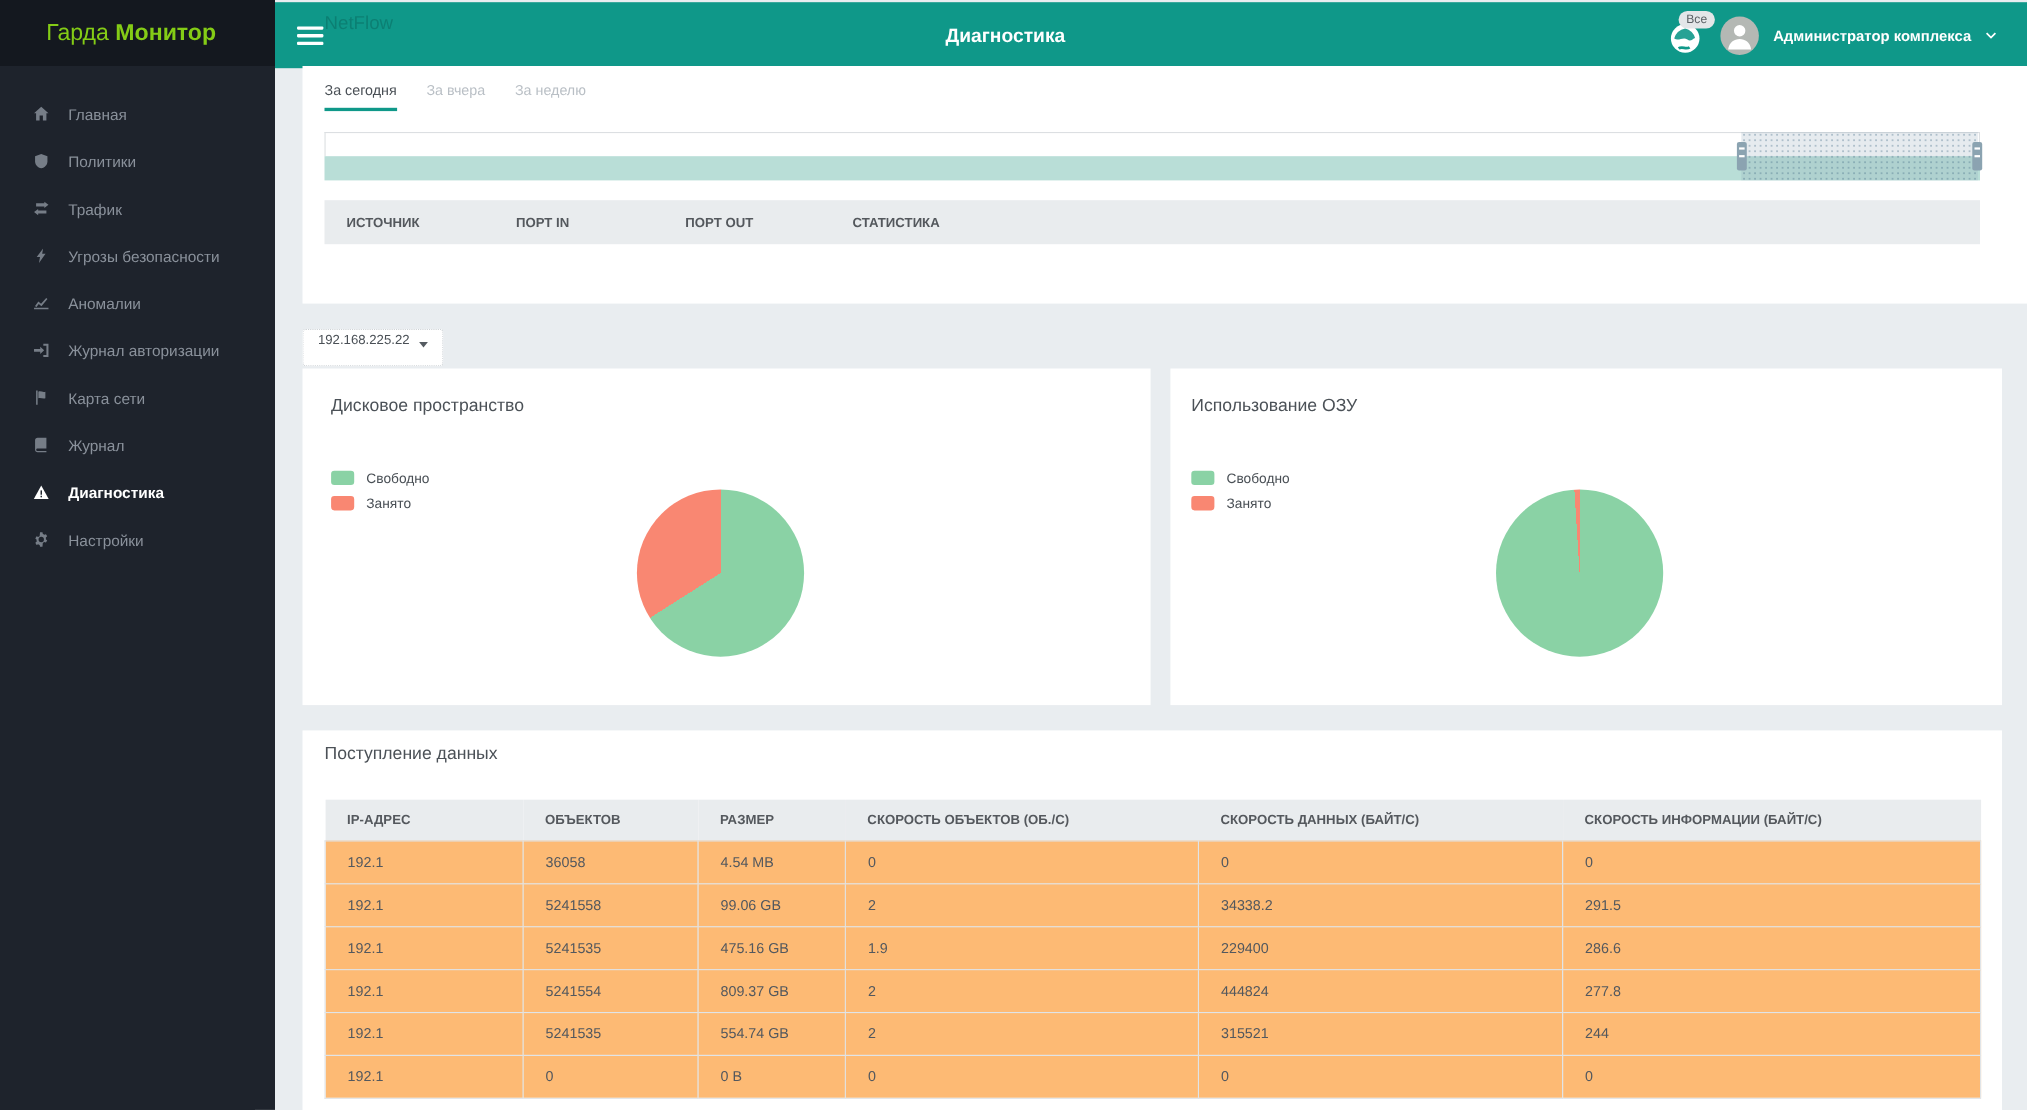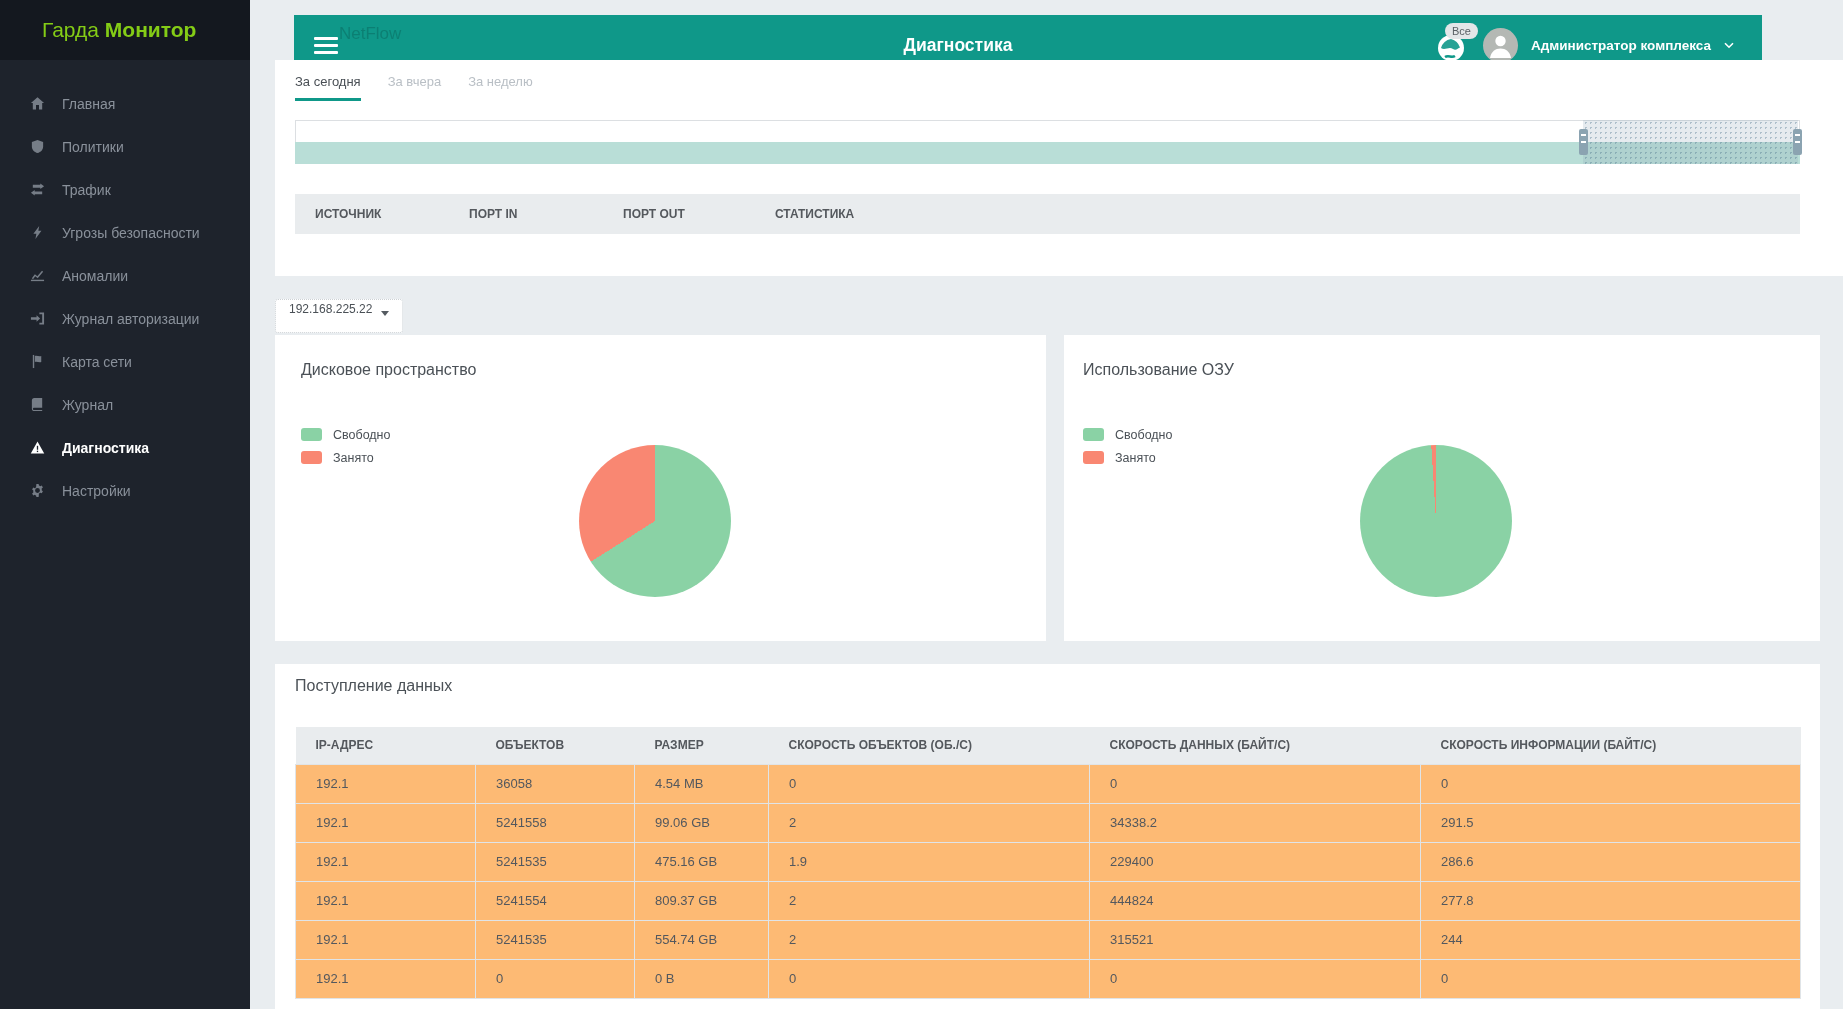--- a/index.html
+++ b/index.html
@@ -15,21 +15,21 @@
   .logo { height:60px; background:#14181f; color:#84cc16; font-size:21px; line-height:60px; padding-left:42px; white-space:nowrap; }
   .logo b { font-weight:700; }
   .nav { list-style:none; padding-top:22px; }
   .nav li { height:43px; display:flex; align-items:center; color:#8a919b; font-size:14px; cursor:pointer; }
   .nav li .nico { width:20px; height:16px; margin-left:27px; display:flex; align-items:center; justify-content:center; color:#767d87; flex:none; }
   .nav li .nico svg { width:15px; height:15px; fill:currentColor; }
   .nav li span.lbl { margin-left:15px; }
   .nav li.active { color:#ffffff; font-weight:600; }
   .nav li.active .nico { color:#ffffff; }
   
-  .header { position:absolute; left:250px; top:15px; width:1468px; height:60px; background:#0f9889;margin-left:44px; }
+  .header { position:absolute; left:250px; top:2px; width:1593px; height:60px; background:#0f9889; }
   .ghost-title { position:absolute; left:45px; top:9px; font-size:17px; color:rgba(0,40,36,0.22); }
   .burger { position:absolute; left:20px; top:22px; width:24px; height:17px; cursor:pointer; }
   .burger i { display:block; height:3px; background:#fff; margin-bottom:4px; border-radius:1px; }
   .page-title { position:absolute; left:564px; width:200px; top:0; height:60px; line-height:60px; text-align:center; color:#fff; font-size:17.5px; font-weight:700; }
   .hright { position:absolute; right:28px; top:0; height:60px; display:flex; align-items:center; gap:13px; }
   .globe-wrap { position:relative; width:34px; height:40px; cursor:pointer; }
   .globe-wrap svg { position:absolute; left:0; bottom:2px; }
   .notif-badge { position:absolute; right:-8px; top:-2px; background:#e3e6e8; color:#5a6065; font-size:11px; padding:1px 7px; border-radius:9px; line-height:14px; }
   .avatar { width:35px; height:35px; border-radius:50%; background:#b4b8b4; position:relative; overflow:hidden; flex:none; cursor:pointer; }
   .avatar svg { position:absolute; left:0; top:0; }
@@ -46,21 +46,21 @@
   .tb-top { height:22px; background:#ffffff; border:1px solid #dcdfe2; border-bottom:none; }
   .tb-bottom { height:22px; background:#b9ded7; }
   .tb-sel { position:absolute; top:0; left:1288px; width:215px; height:44px; cursor:grab;
             background-color:rgba(140,165,180,0.22);
             background-image:radial-gradient(rgba(70,110,135,0.35) 1px, transparent 1px);
             background-size:5px 5px; }
   .tb-handle { position:absolute; top:9px; width:9px; height:26px; background:#8ba3b1; border-radius:2px; cursor:ew-resize; }
   .tb-handle i { display:block; width:5px; height:2px; background:#fff; margin:5px auto 0 auto; }
   .tb-handle.left { left:-4px; } .tb-handle.right { right:-4px; }
   
-  .flow-table { margin-top:30px; width:1505px; }
+  .flow-table { margin-top:18px; width:1505px; }
   .flow-head { display:flex; background:#e9ecee; height:40px; align-items:center; }
   .flow-head .fh { font-size:12px; font-weight:700; color:#54585d; padding-left:20px; }
   .fh.c1 { width:154px; } .fh.c2 { width:154px; } .fh.c3 { width:152px; } .fh.c4 { flex:1; }
   
   .src-select { position:absolute; left:275px; top:299px; height:28px; background:#fff; border:1px dotted #ccd1d5; border-radius:3px; display:flex; align-items:flex-end; padding:16px 13px; font-size:12px; color:#4a5056; cursor:pointer; }
   .caret { width:0; height:0; border-left:4.5px solid transparent; border-right:4.5px solid transparent; border-top:5px solid #555b61; margin-left:9px; }
   
   .card2 { left:275px; top:335px; width:771px; height:306px; padding:26px 20px 0 26px; }
   .card3 { left:1064px; top:335px; width:756px; height:306px; padding:26px 20px 0 19px; }
   .card-title { font-size:16px; color:#4b5157; font-weight:400; }

